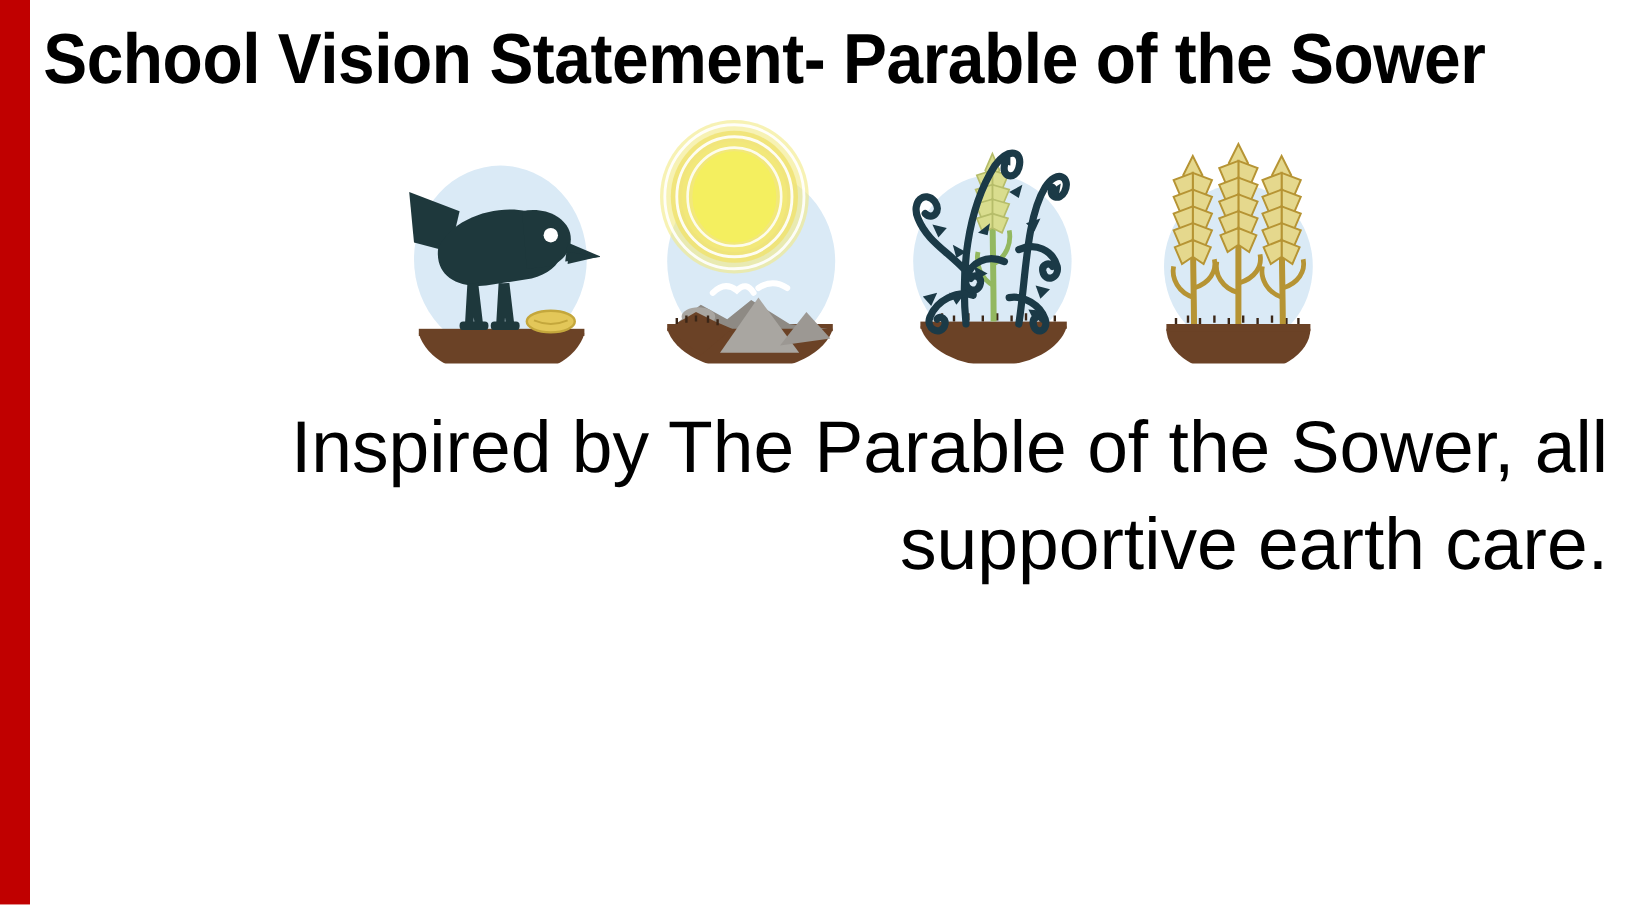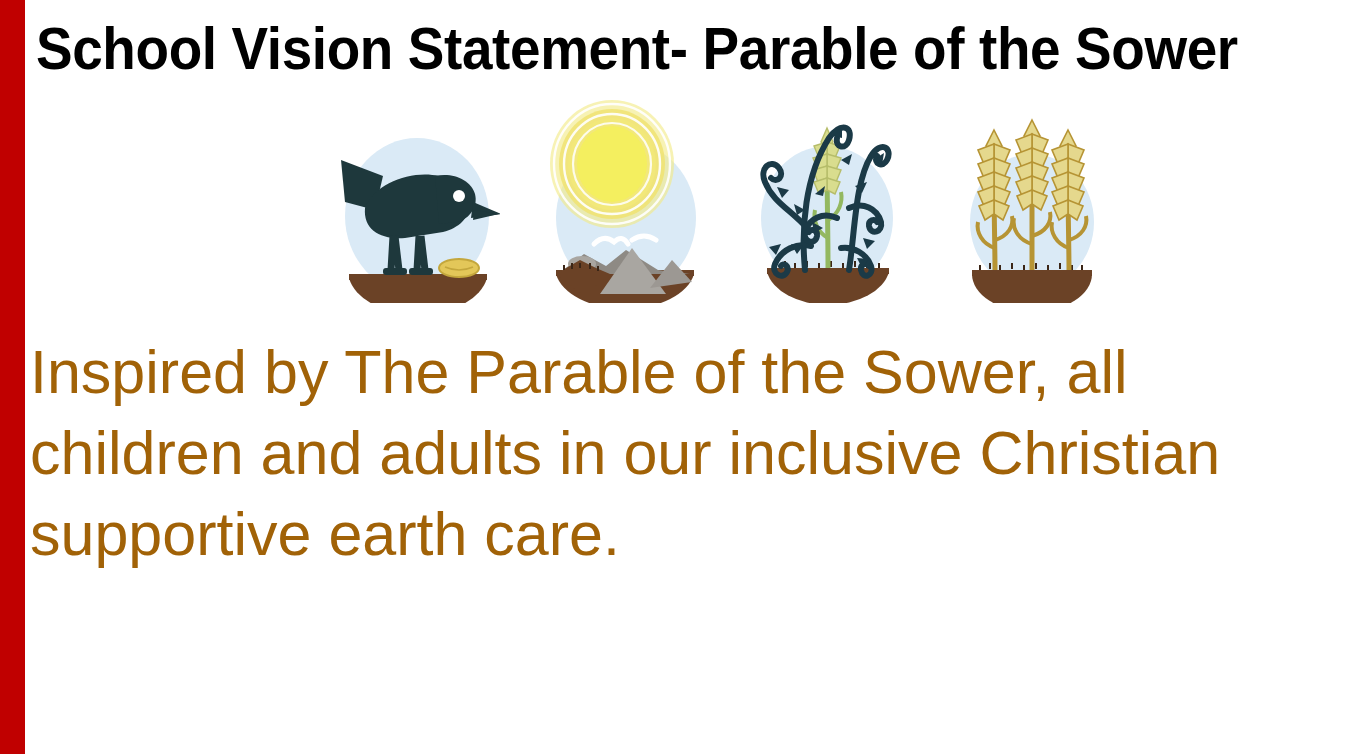--- a/index.html
+++ b/index.html
@@ -60,24 +60,24 @@
   .icon-cell svg {
     display: block;
     width: 100%;
     height: 100%;
   }
   #body-text {
     position: absolute;
     left: 30px;
     top: 332px;
     width: 1310px;
-    text-align: left;
+    text-align: right;
     font-size: 61px;
     line-height: 81px;
-    color: #a16207;
+    color: #000000;
     font-weight: normal;
     font-family: "Liberation Sans Narrow", "Liberation Sans", sans-serif;
   }
   #body-text .line {
     display: block;
     white-space: nowrap;
   }
 </style>
 </head>
 <body>
@@ -266,17 +266,16 @@
             <path d="M118 102 L 103 108 L 109 122 L 118 116 Z"></path>
           </g>
         </g>
       </svg>
     </div>
 
   </div>
 
   <div id="body-text">
     <span class="line">Inspired by The Parable of the Sower, all</span>
-    <span class="line">children and adults in our inclusive Christian</span>
     <span class="line">supportive earth care.</span>
   </div>
 
 </div>
 
 </body></html>

